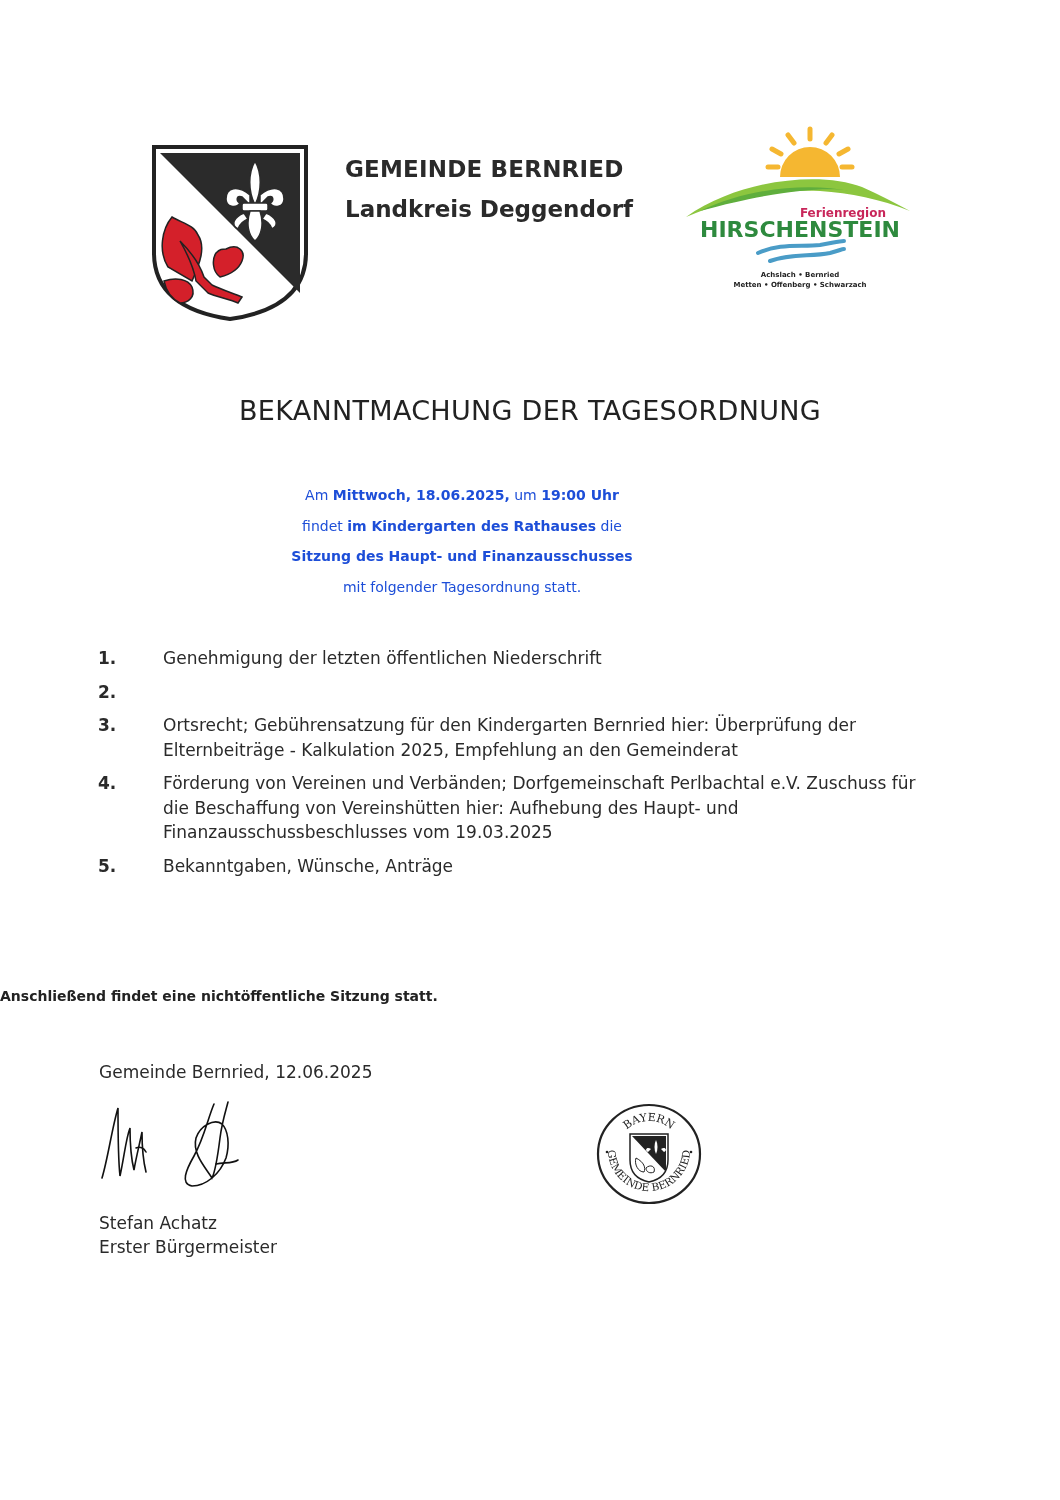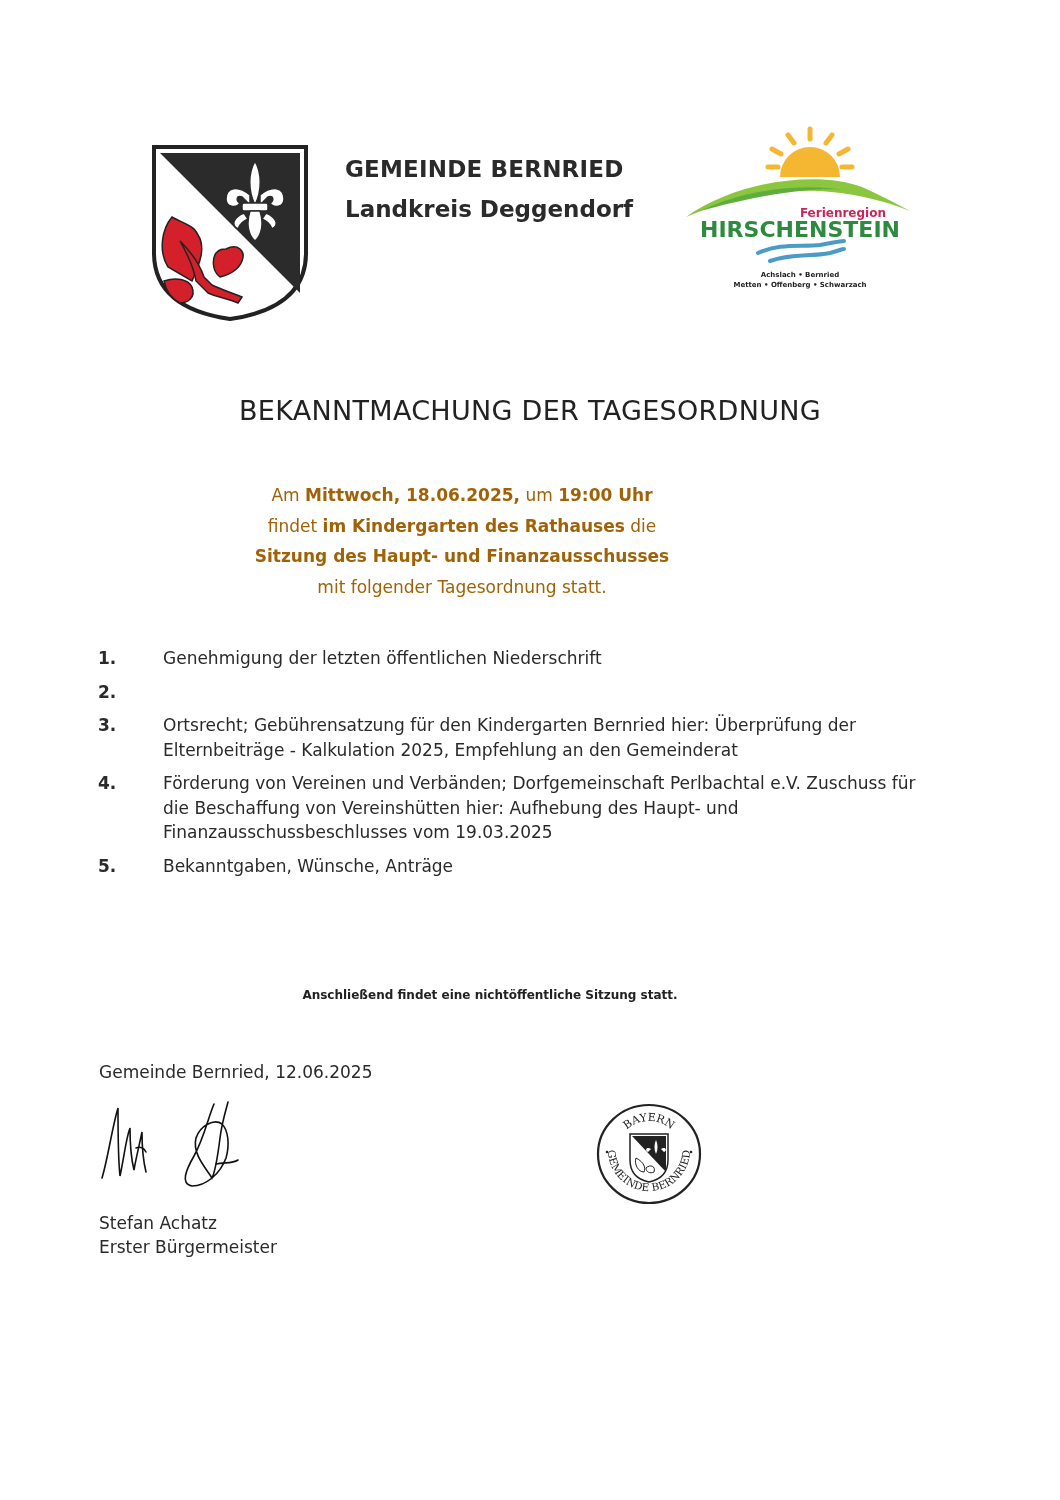--- a/index.html
+++ b/index.html
@@ -12,30 +12,30 @@
   .org-name { left: 345px; top: 156px; font-size: 23px; font-weight: bold; color: #2a2a2a; letter-spacing: 0.2px; }
   .org-district { left: 345px; top: 196px; font-size: 23px; font-weight: bold; color: #2a2a2a; }
   #region-logo { left: 680px; top: 125px; width: 240px; height: 170px; }
 
   
   .doc-title { left: 0; width: 1060px; top: 395px; text-align: center; }
   .doc-title span { font-size: 27px; letter-spacing: 0.3px; color: #222;
                     text-underline-offset: 5px; text-decoration-thickness: 2px; font-weight: normal; }
 
   
-  .intro { left: 0; width: 924px; top: 480px; text-align: center; font-size: 17px; line-height: 30.5px; color: #a16207; }
+  .intro { left: 0; width: 924px; top: 480px; text-align: center; font-size: 14px; line-height: 30.5px; color: #1d4ed8; }
   .intro b { font-weight: bold; }
 
   
   .agenda { left: 98px; top: 646px; width: 860px; font-size: 17px; color: #2a2a2a; }
   .agenda-item { display: flex; margin-bottom: 9px; line-height: 24.5px; }
   .agenda-num { width: 65px; font-weight: bold; flex: none; }
   .agenda-text { flex: 1; }
 
-  .closing { left: 0; width: 980px; top: 988px; text-align: center; font-size: 12px; font-weight: bold; color: #222; }
+  .closing { left: 0; width: 980px; top: 988px; font-size: 14px; font-weight: bold; color: #222; }
 
   .place-date { left: 99px; top: 1062px; font-size: 17px; color: #2a2a2a; }
   #signature { left: 96px; top: 1098px; width: 170px; height: 95px; }
   .signer-name { left: 99px; top: 1213px; font-size: 17px; color: #2a2a2a; }
   .signer-role { left: 99px; top: 1237px; font-size: 17px; color: #2a2a2a; }
   #stamp { left: 594px; top: 1102px; width: 110px; height: 105px; }
 </style>
 </head>
 <body>
 

